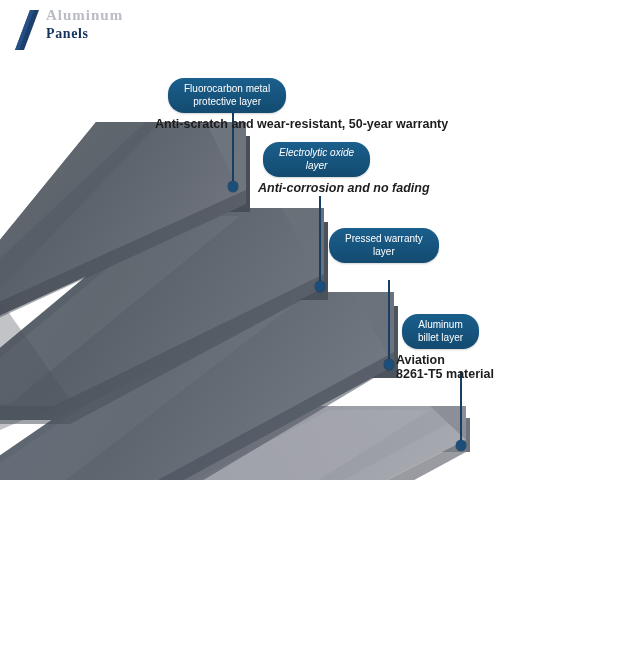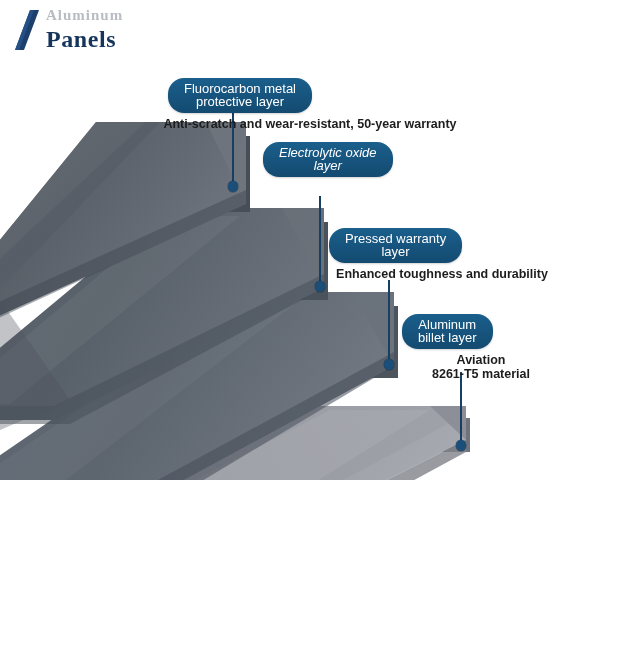--- a/index.html
+++ b/index.html
@@ -26,45 +26,44 @@
     width:26px;height:44px;margin-right:6px;flex:none;
   }
   .brand-words{display:flex;flex-direction:column;line-height:1.0;}
   .brand-top{
     font-family:"Liberation Serif", serif;
     font-size:15px;font-weight:700;letter-spacing:1.0px;
     color:#b9bcc2;
   }
   .brand-bottom{
     font-family:"Liberation Serif", serif;
-    font-size:24px;font-weight:700;letter-spacing:0.6px;
+    font-size:14px;font-weight:700;letter-spacing:0.6px;
     color:#16355c;margin-top:4px;
   }
 
   
   .callout{position:absolute;z-index:45;}
   .pill{
     display:inline-block;
     background:#16557f;
     background:linear-gradient(180deg,#1a5f8c 0%,#134a70 100%);
     color:#ffffff;
     border-radius:16px;
     padding:4px 16px 5px 16px;
-    font-size:13px;
+    font-size:10px;
     line-height:13px;
     text-align:center;
     white-space:pre-line;
     box-shadow:0 1px 2px rgba(0,0,0,.18);
   }
   .desc{
     color:#1d1d1d;
     font-size:12.5px;
     font-weight:bold;
     line-height:14px;
-    text-align:center;
     margin-top:4px;
     white-space:pre-line;
   }
   .c1{left:155px;top:78px;width:310px;}
   .c1 .pill{margin-left:13px;}
   .c2{left:258px;top:142px;width:200px;font-style:italic;}
   .c2 .pill{margin-left:5px;}
   .c3{left:327px;top:228px;width:230px;}
   .c3 .pill{margin-left:2px;}
   .c4{left:396px;top:314px;width:170px;}
@@ -244,26 +243,26 @@
 
   <div class="callout c1">
     <div class="pill">Fluorocarbon metal
 protective layer</div>
     <div class="desc">Anti-scratch and wear-resistant, 50-year warranty</div>
   </div>
 
   <div class="callout c2">
     <div class="pill">Electrolytic oxide
 layer</div>
+    <div class="desc">Anti-corrosion and no fading</div>
   </div>
 
   <div class="callout c3">
     <div class="pill">Pressed warranty
 layer</div>
-    <div class="desc">Enhanced toughness and durability</div>
   </div>
 
   <div class="callout c4">
     <div class="pill">Aluminum
 billet layer</div>
     <div class="desc">Aviation
 8261-T5 material</div>
   </div>
 
   <div class="leader" id="leader0" style="left: 232px; top: 108px;">

